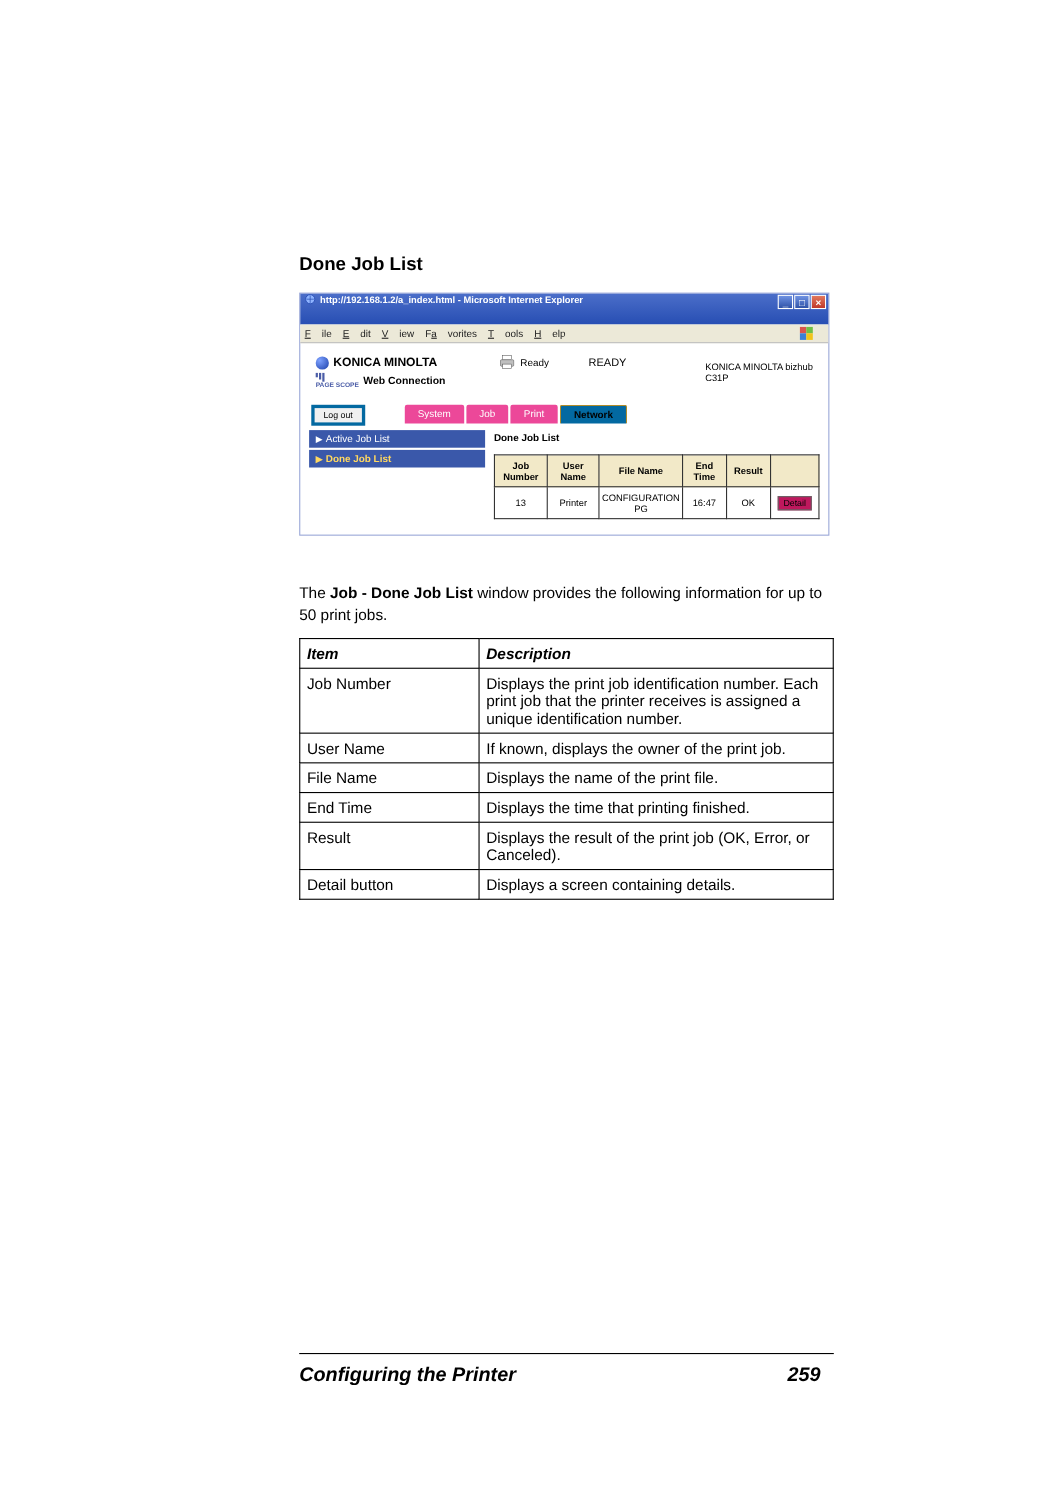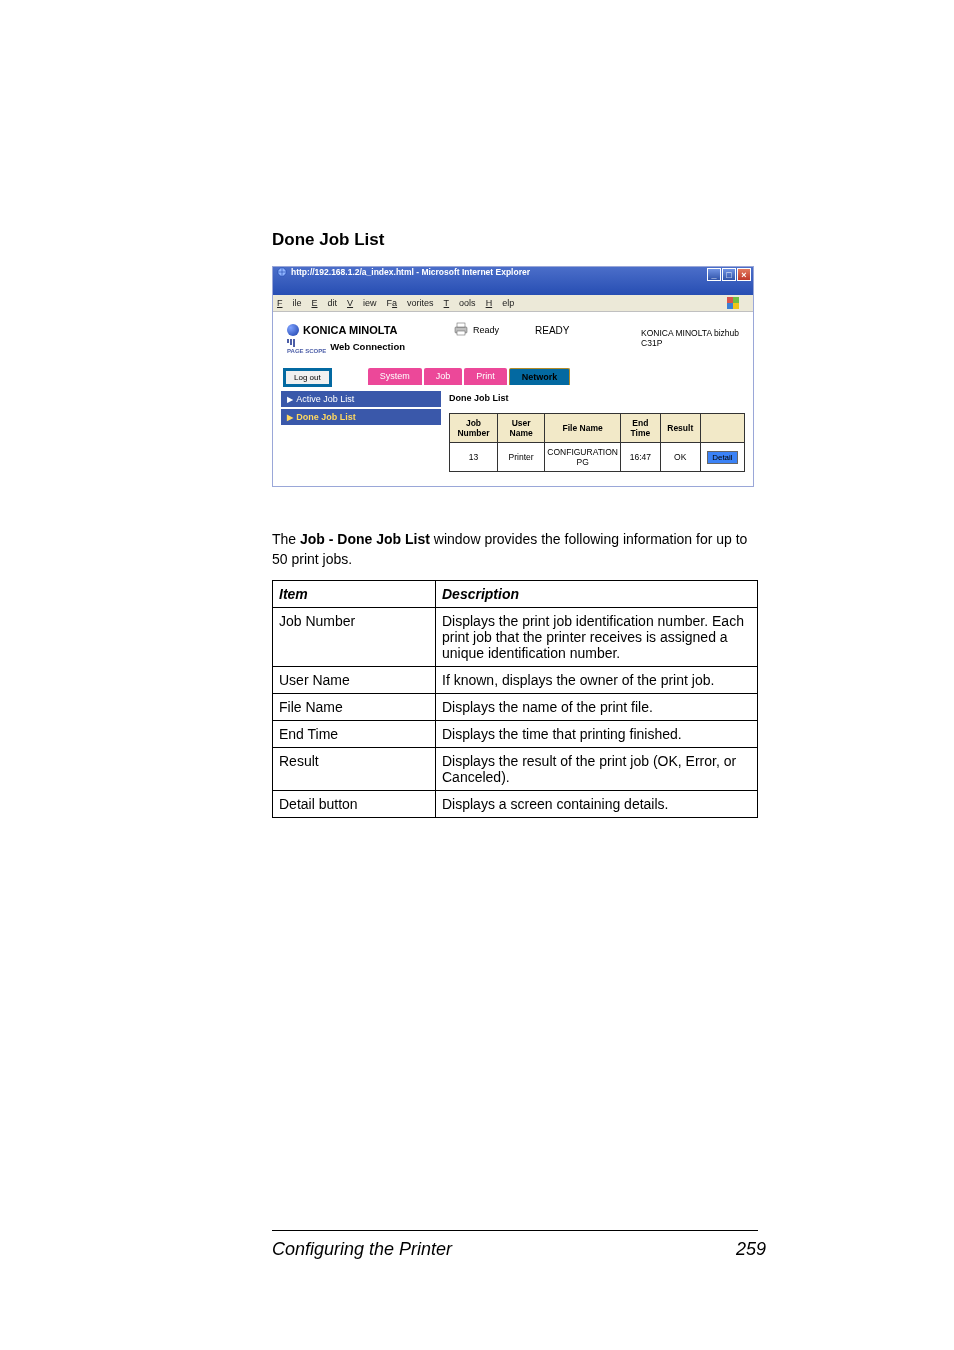--- a/index.html
+++ b/index.html
@@ -206,21 +206,21 @@
     padding:4px 2px;
   }
   .mini-table th {
     background:#f2e9c8;
     font-weight:bold;
   }
   .detail-btn {
     font-size:8px;
     padding:1px 4px;
     border:1px solid #666;
-    background:#3b82f6;
+    background:#be185d;
   }
 
   
   .body-para {
     font-size: 14px;
     line-height: 1.45;
     margin: 0 0 10px 0;
   }
   table.desc {
     width: 100%;
@@ -232,22 +232,23 @@
     text-align: left;
     vertical-align: top;
     padding: 5px 6px;
   }
   .col-item { width: 150px; }
   table.desc th { font-weight: bold; font-style: italic; }
 
   
   .footer {
     position:absolute;
-    left:196px; right:188px;
+    left:196px; right:208px;
     bottom:90px;
+    font-weight:bold;
   }
   .footer-rule {
     border-top:1px solid #000;
     margin-bottom:8px;
     width:486px;
     margin-left:76px;
   }
   .footer-line {
     display:flex;
     justify-content:space-between;

